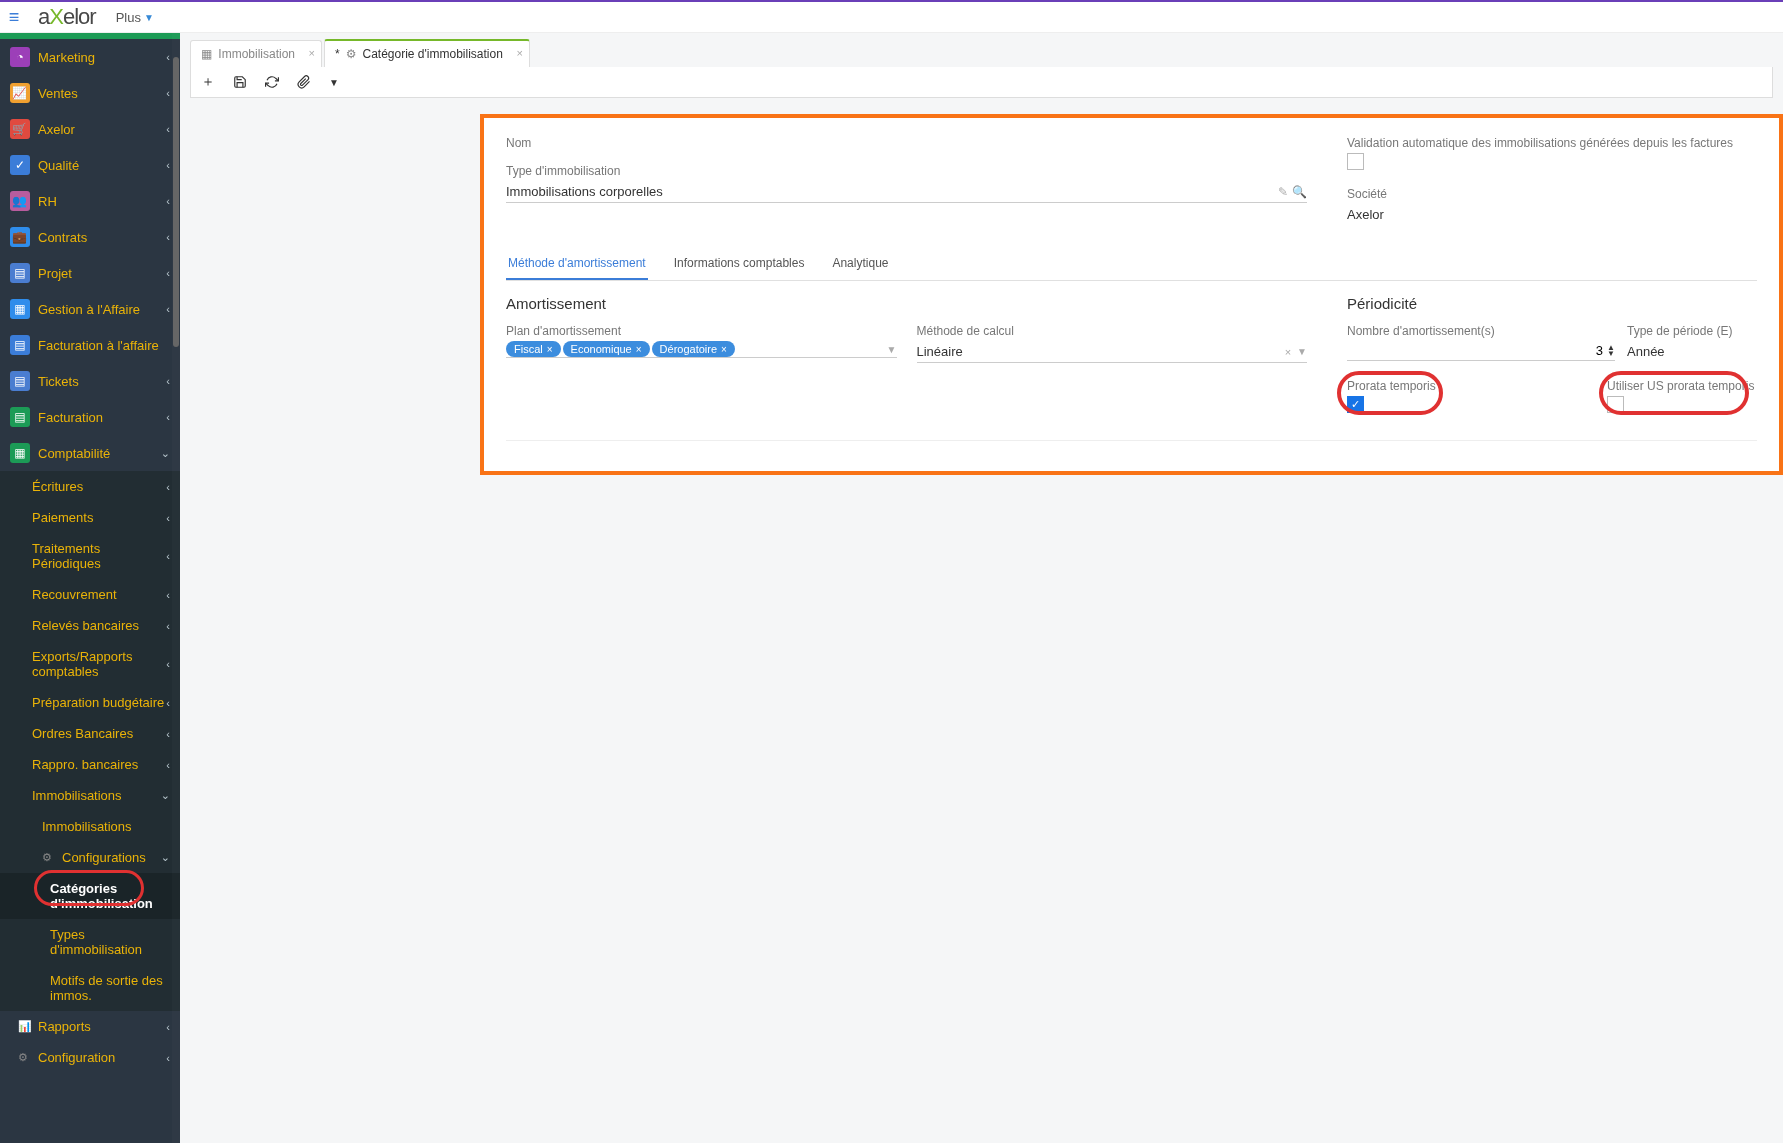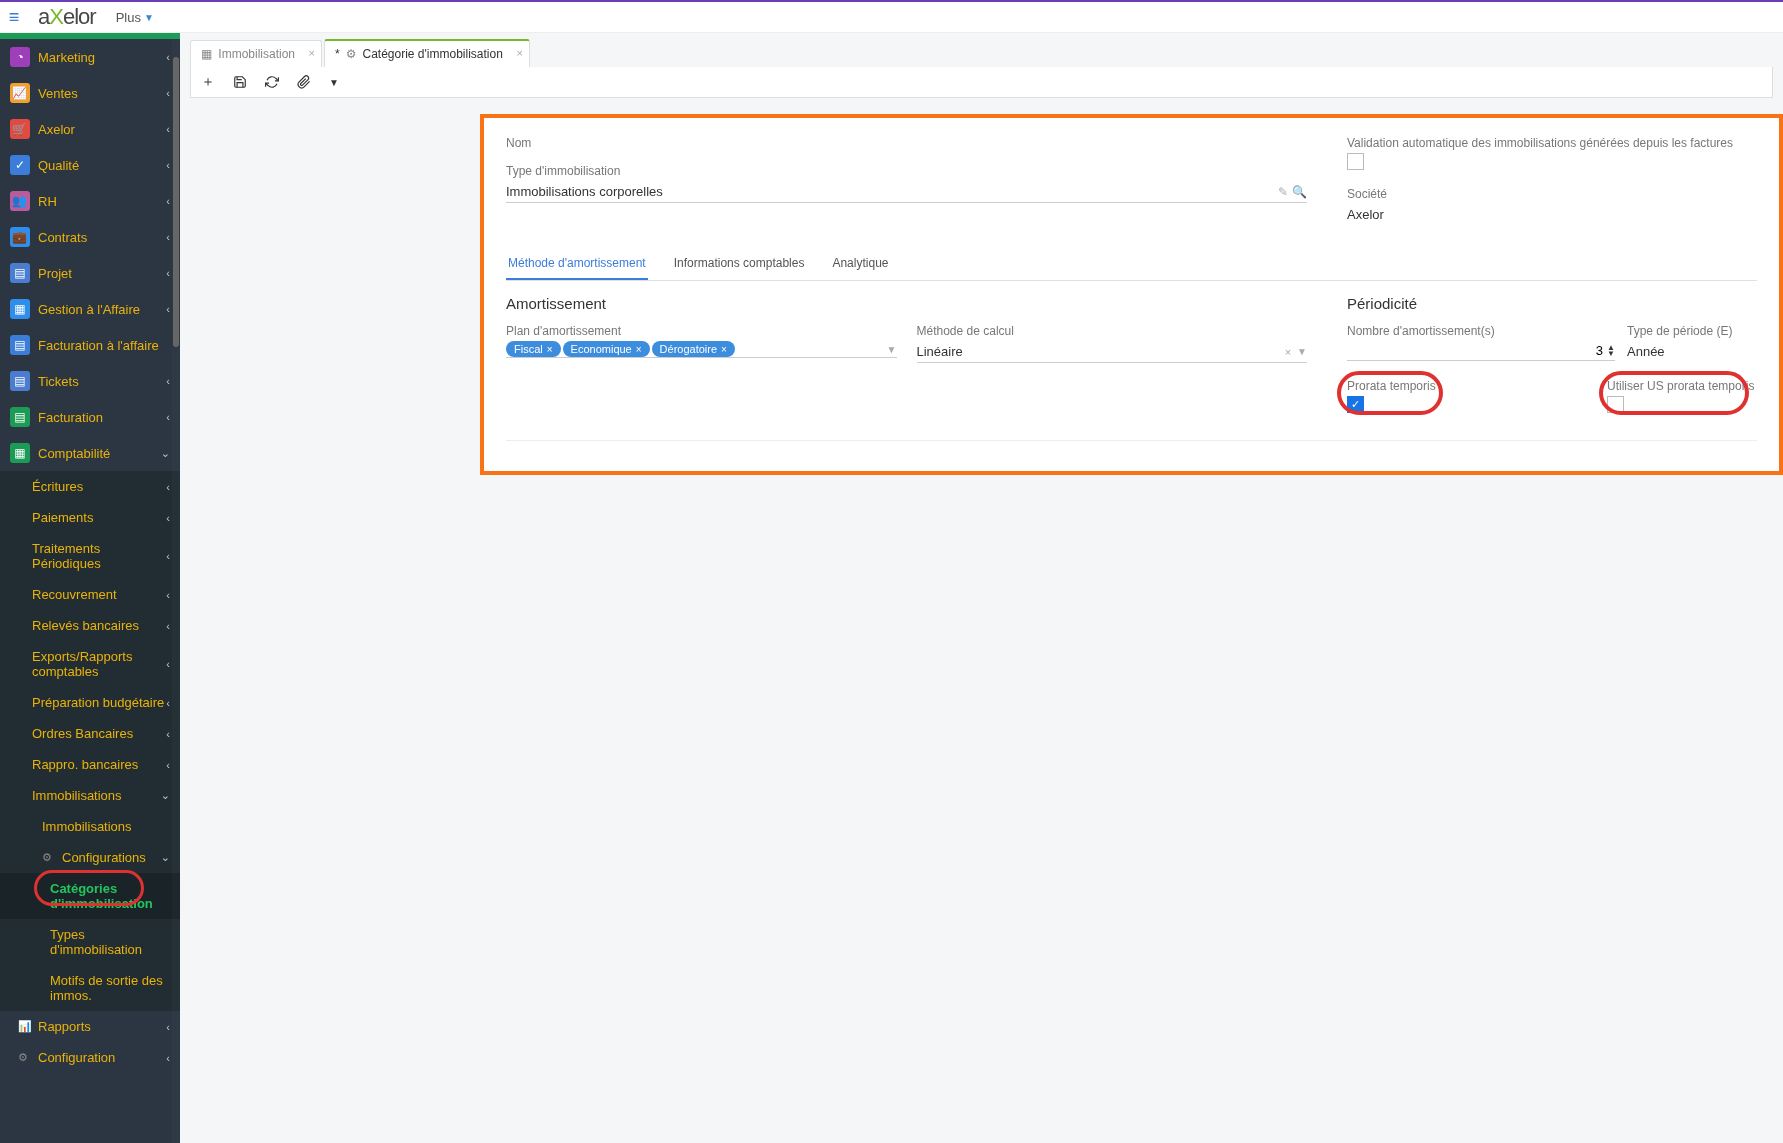--- a/index.html
+++ b/index.html
@@ -212,21 +212,21 @@
         <div class="side-item">
             <span class="side-label">Immobilisations</span>
           </div>
         <div class="side-item" style="position:relative">
           <span class="gear-small">⚙</span>
           <span class="side-label">Configurations</span>
           <span class="side-chev">⌄</span>
         </div>
         <div class="side-sub-sub-sub" style="position:relative">
           <div class="side-item active" style="position:relative; font-weight:600;">
-            <span class="side-label" style="color:#22c55e">Catégories d'immobilisation</span>
+            <span class="side-label" style="color:#ffffff">Catégories d'immobilisation</span>
           </div>
           <div class="highlight-circle" style="left:34px; top:-3px; width:110px; height:36px;"></div>
           <div class="side-item">
               <span class="side-label">Types d'immobilisation</span>
             </div>
           <div class="side-item">
               <span class="side-label">Motifs de sortie des immos.</span>
             </div>
         </div>
       </div>

